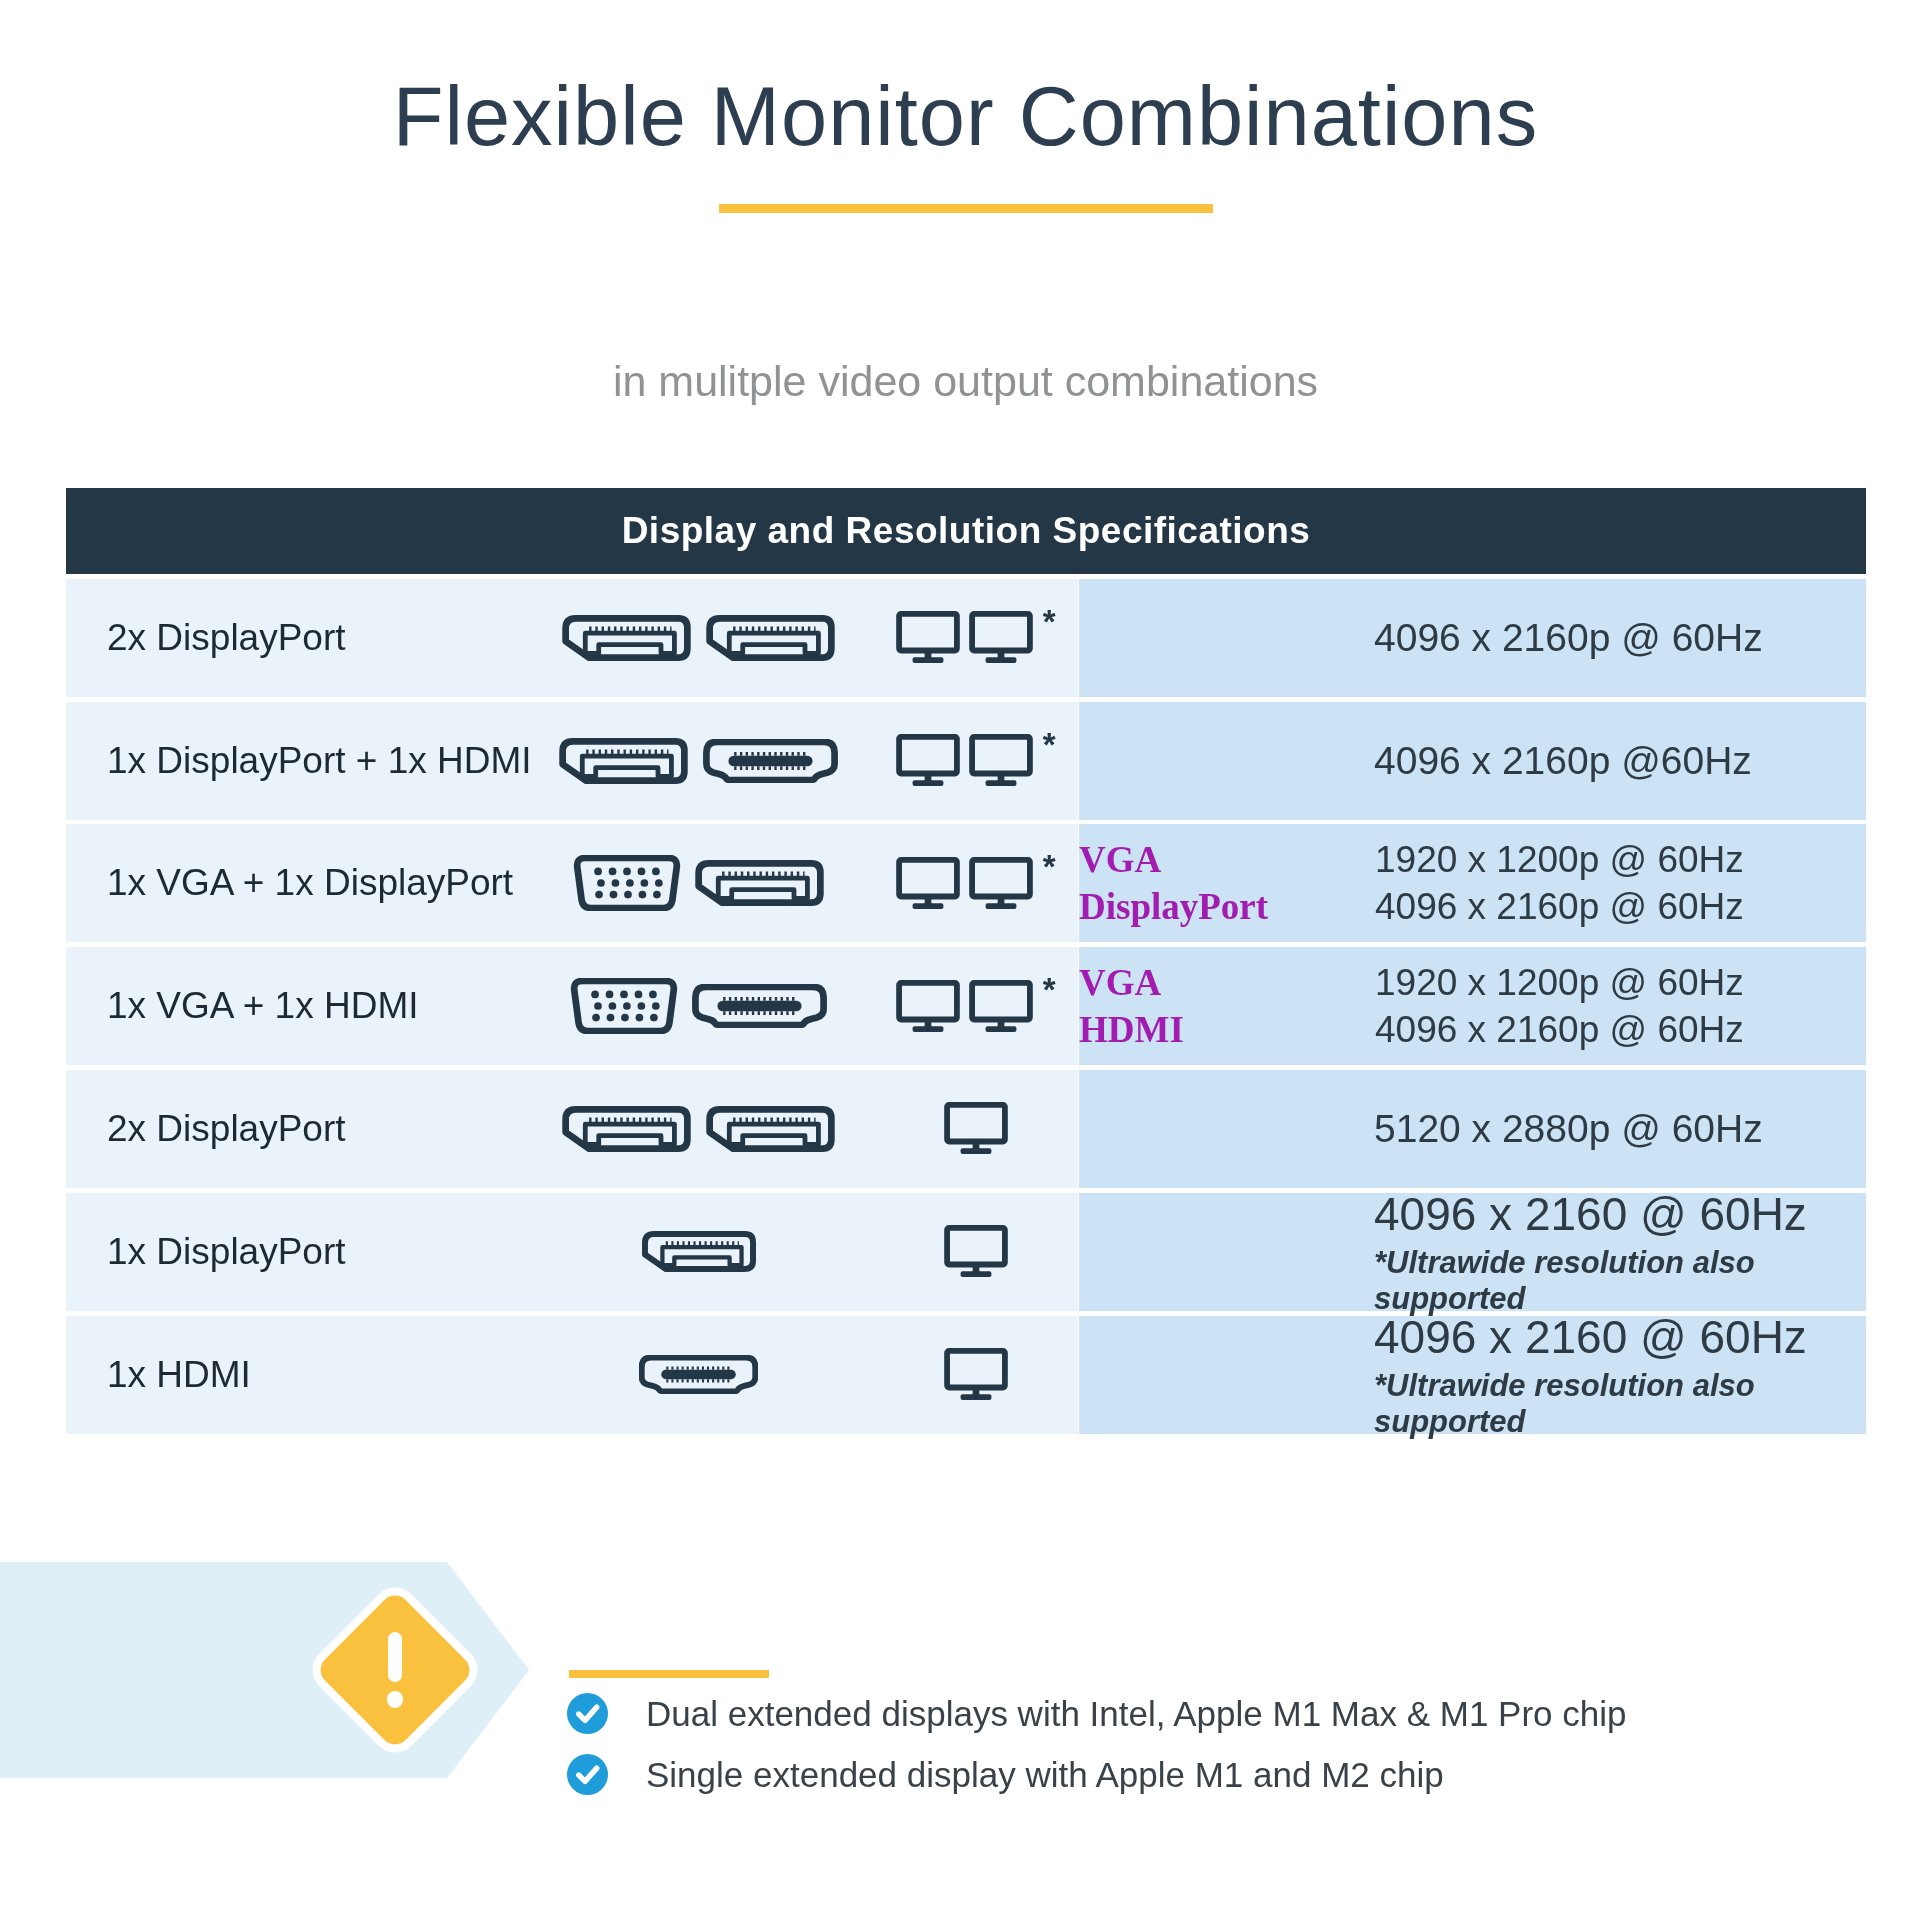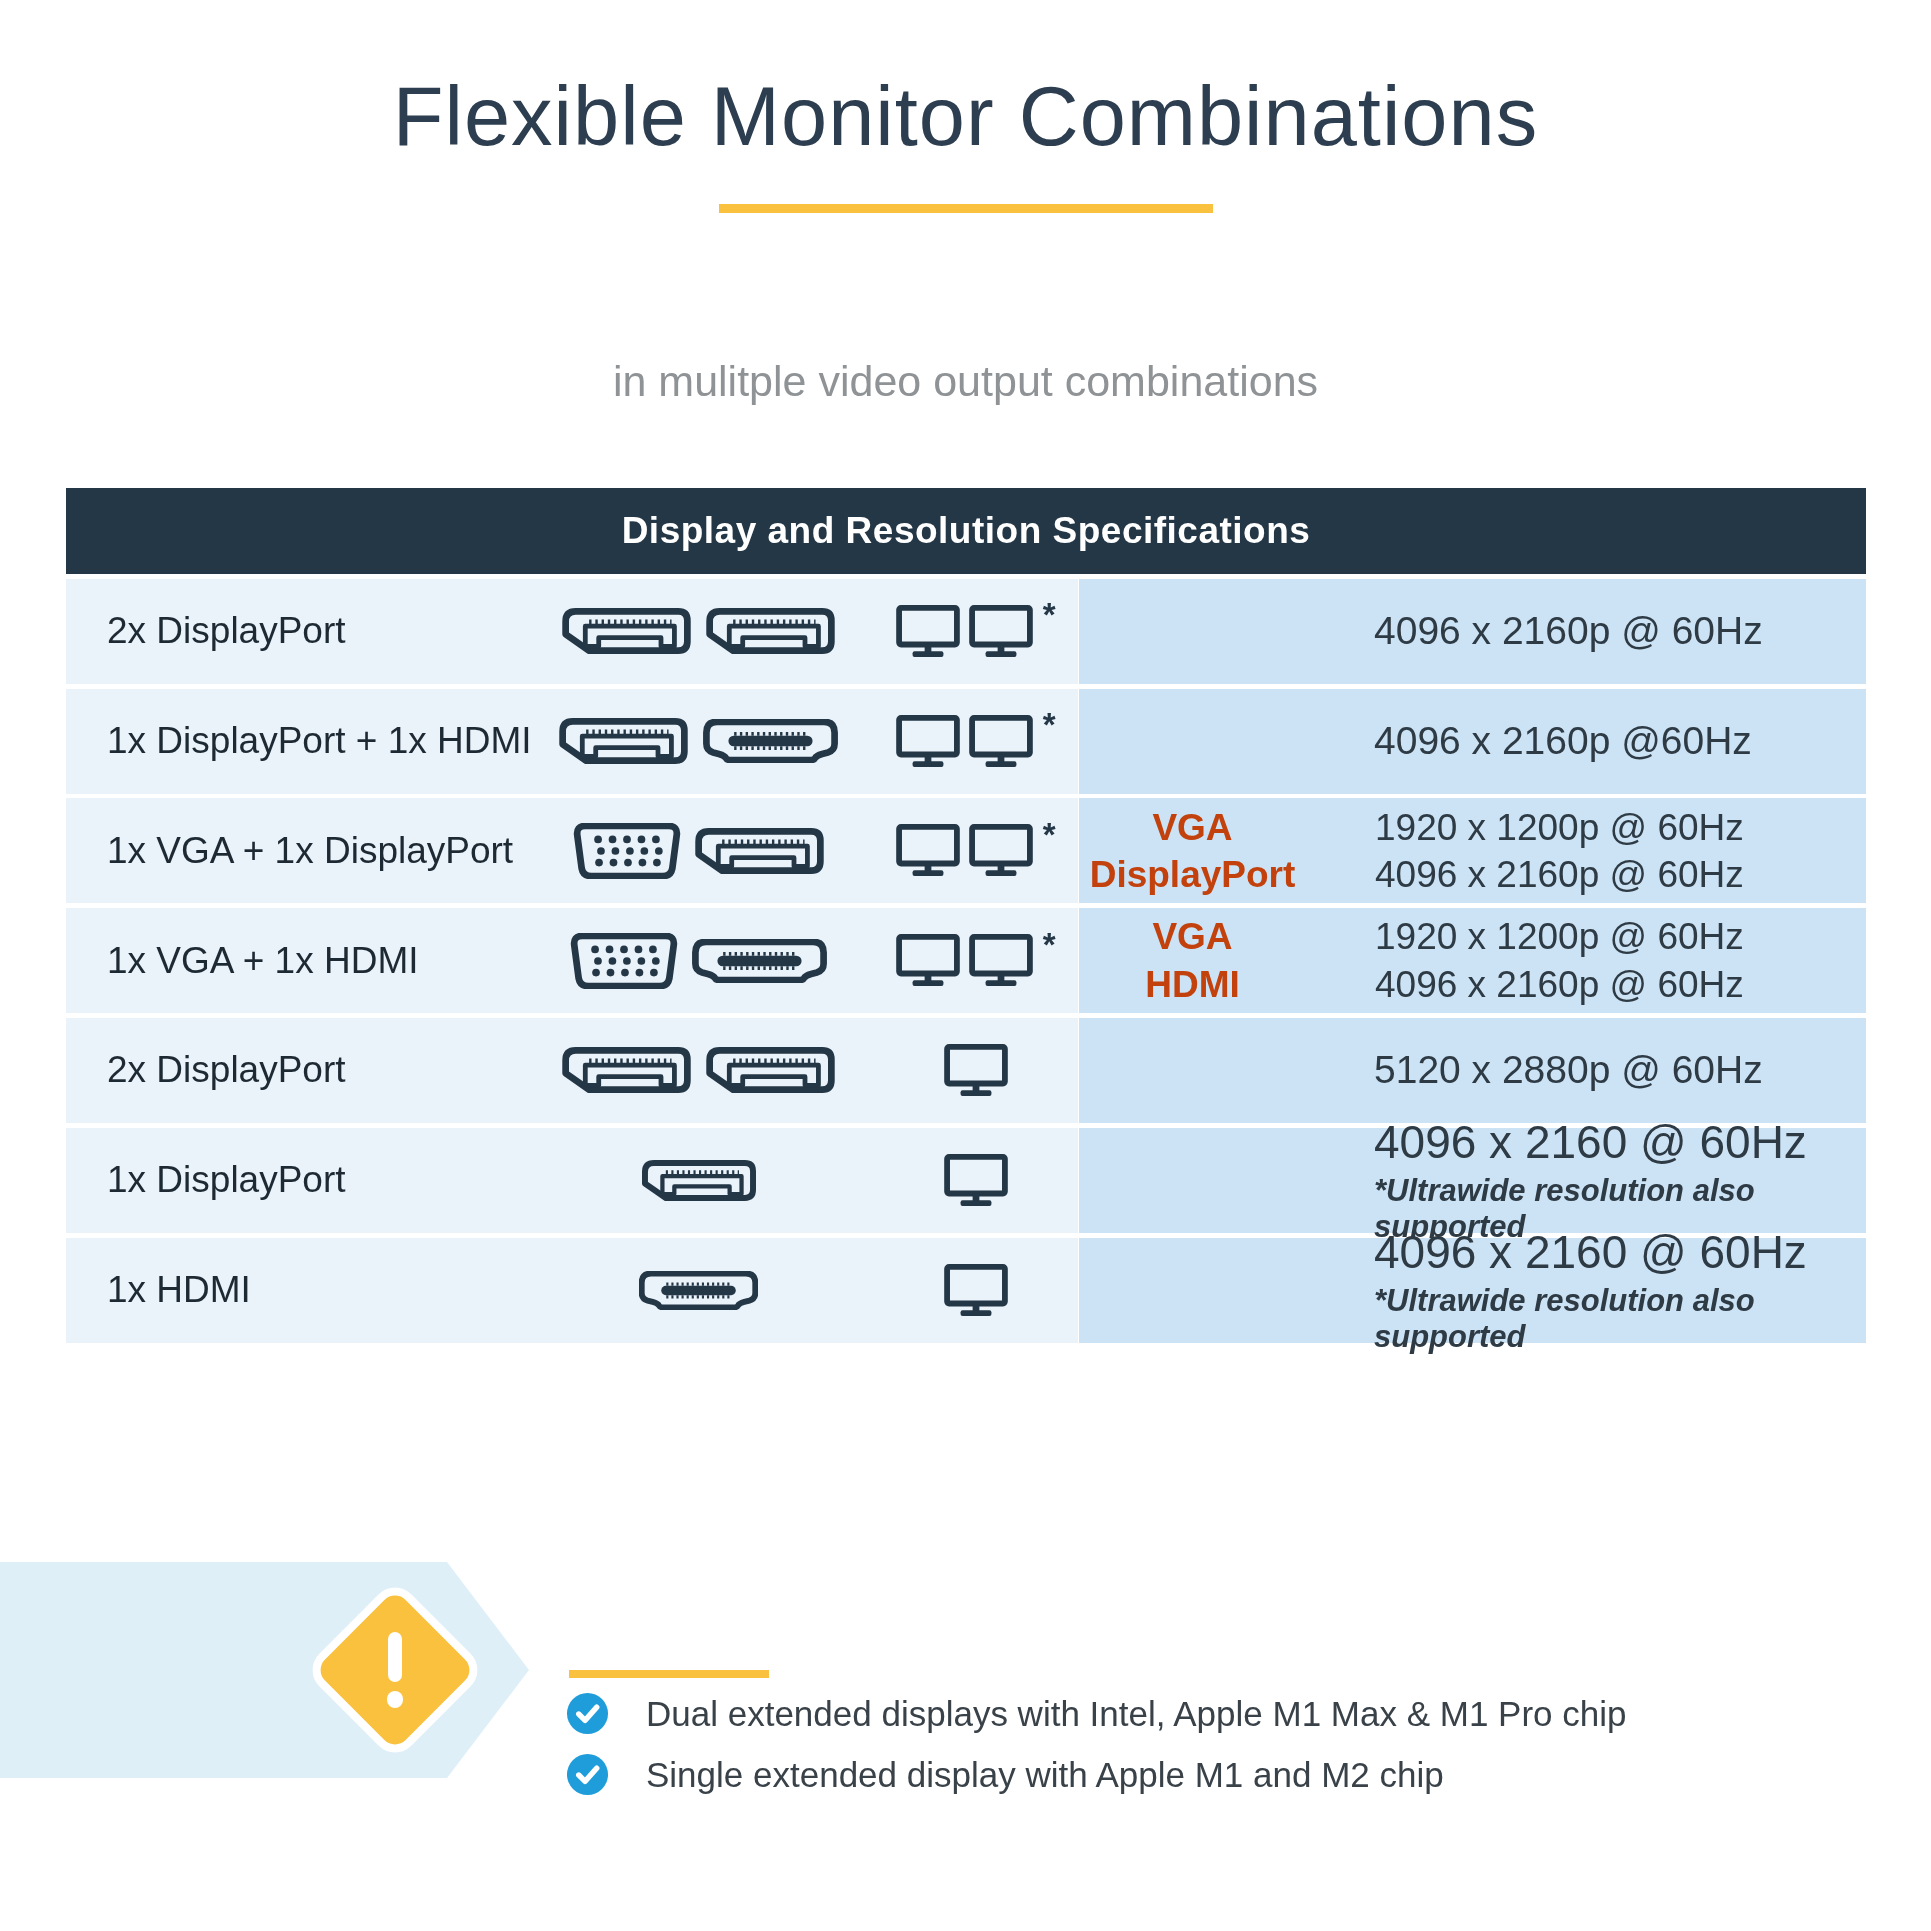--- a/index.html
+++ b/index.html
@@ -9,34 +9,34 @@
   
   .hero{position:absolute;top:0;left:0;width:1931px;text-align:center;}
   .hero h1{margin:73px 0 0 0;font-size:83px;font-weight:300;color:#2d3e50;letter-spacing:1px;line-height:1.05;}
   .title-underline{width:494px;height:8.7px;margin:44px auto 0 auto;background:var(--yellow);}
   .subtitle{margin:83px 0 0 0;font-size:43px;font-weight:300;color:#8f9396;line-height:1.32;}
 
   
   .spec-table{position:absolute;left:66px;top:488px;width:1800px;}
   .table-header{height:86px;background:var(--navy);color:#ffffff;font-size:37px;font-weight:bold;
                 display:flex;align-items:center;justify-content:center;letter-spacing:0.5px;}
-  .row{display:flex;height:105px;margin-top:4.8px;}
+  .row{display:flex;height:118px;margin-top:4.8px;}
   .row-left{position:relative;width:1012px;background:var(--leftBg);}
   .row-right{flex:1;margin-left:1px;background:var(--rightBg);display:flex;align-items:center;}
   .row-label{position:absolute;left:41px;top:0;height:100%;display:flex;align-items:center;
              font-size:37px;color:#1e2a33;}
   .ports{position:absolute;left:444px;top:0;width:377px;height:100%;
          display:flex;align-items:center;justify-content:center;gap:14.5px;}
   .mons{position:absolute;left:828px;top:0;width:164px;height:100%;
         display:flex;align-items:center;justify-content:center;gap:8.7px;}
   .asterisk{font-size:33px;color:var(--navy);transform:translateY(-16.4px);margin-left:1px;font-weight:bold;}
   .res-single{margin-left:295px;font-size:39px;color:#2e3a44;}
   .res-pair{width:100%;}
   .pair-line{display:flex;align-items:baseline;line-height:1.28;font-size:37px;}
-  .pair-label{width:227px;text-align:center;font-weight:bold;color:#c2410c;}
+  .pair-label{width:227px;text-align:left;font-weight:bold;color:#a21caf;font-family:Liberation Serif, serif;}
   .pair-value{margin-left:69px;color:#2e3a44;}
   .res-note{margin-left:295px;color:#2e3a44;}
   .res-note .main{font-size:46px;}
   .res-note .sub{font-size:31px;font-style:italic;font-weight:600;margin-top:3.9px;}
 
   
   .banner{position:absolute;left:0;top:1562px;width:529px;height:216px;background:var(--bannerBg);
           -webkit-clip-path:polygon(0 0,84.5% 0,100% 50%,84.5% 100%,0 100%);
           clip-path:polygon(0 0,84.5% 0,100% 50%,84.5% 100%,0 100%);}
   .diamond{position:absolute;left:330px;top:1605px;width:114px;height:114px;background:var(--yellow);

